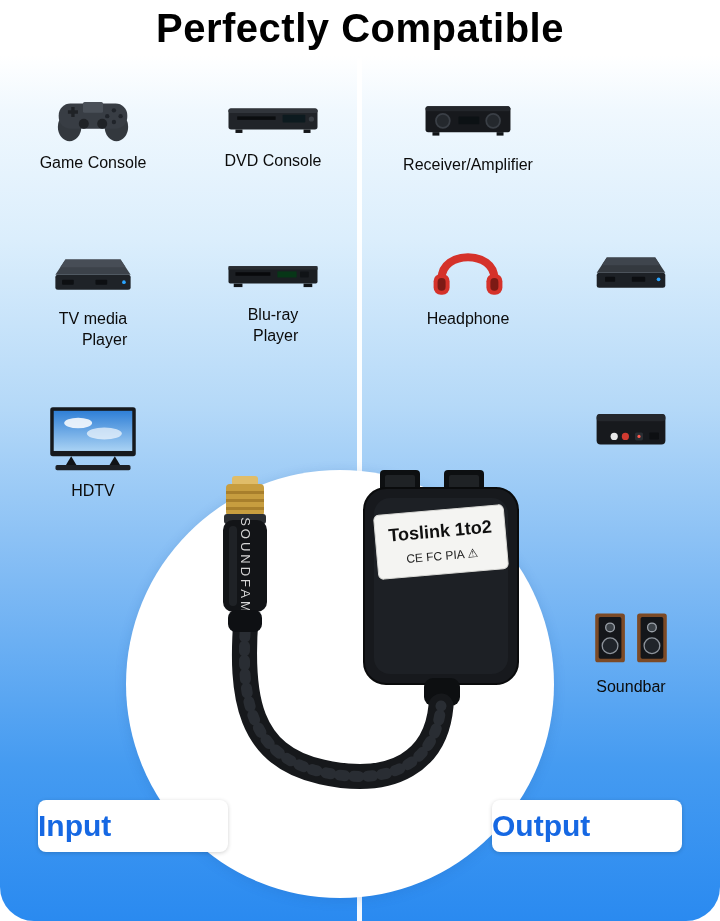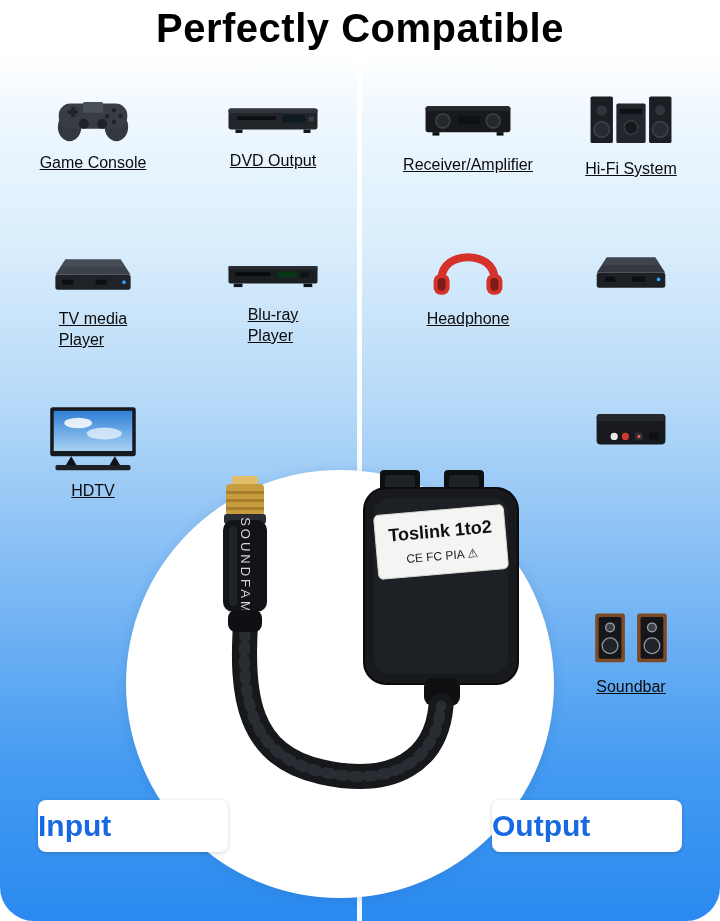--- a/index.html
+++ b/index.html
@@ -18,22 +18,22 @@
   .divider {
     position:absolute; left:357px; top:58px; width:5px; height:863px;
     background:rgba(255,255,255,0.95); z-index:0;
   }
   .device {
     position:absolute; width:164px; display:flex; flex-direction:column;
     align-items:center; gap:9px; z-index:2;
   }
   .device .icon svg { display:block; }
   .device-label {
-    font-size:16px; font-weight:500; color:#0b0b0b; text-align:left;
-    white-space:pre-line; line-height:1.3;text-decoration:underline;
+    font-size:16px; font-weight:500; color:#0b0b0b; text-align:right;
+    white-space:pre-line; line-height:1.3;
   }
   .circle {
     position:absolute; left:126px; top:470px; width:428px; height:428px;
     border-radius:50%; background:#ffffff; z-index:1;
     box-shadow:0 2px 12px rgba(25,85,160,0.18);
   }
   .circle svg { position:absolute; left:0; top:0; }
   .badge {
     position:absolute; top:800px; width:190px; height:52px; background:#ffffff;
     border-radius:8px; display:flex; align-items:center; justify-content:flex-start;
@@ -75,21 +75,21 @@
       <svg viewBox="0 0 110 52" width="96" height="46">
         <rect x="4" y="14" width="102" height="24" rx="3" fill="#212429"></rect>
         <rect x="4" y="14" width="102" height="5" rx="2" fill="#31353b"></rect>
         <rect x="14" y="23" width="44" height="4" fill="#0b0d0f"></rect>
         <rect x="66" y="21" width="26" height="9" rx="1" fill="#0d1a1f"></rect>
         <circle cx="99" cy="26" r="3" fill="#3a3f45"></circle>
         <rect x="12" y="38" width="8" height="4" fill="#15171a"></rect>
         <rect x="90" y="38" width="8" height="4" fill="#15171a"></rect>
       </svg>
     </span>
-    <span class="device-label">DVD Output</span>
+    <span class="device-label">DVD Console</span>
   </div>
 
   <div class="device" style="left:11px; top:246px;">
     <span class="icon">
       <svg viewBox="0 0 110 64" width="92" height="54">
         <polygon points="22,16 88,16 100,34 10,34" fill="#3c424a"></polygon>
         <polygon points="22,16 88,16 94,25 16,25" fill="#474d56"></polygon>
         <rect x="10" y="34" width="90" height="18" rx="3" fill="#1f2328"></rect>
         <rect x="18" y="40" width="14" height="6" rx="1" fill="#0d0f12"></rect>
         <rect x="58" y="40" width="14" height="6" rx="1" fill="#0d0f12"></rect>
@@ -145,36 +145,20 @@
         <circle cx="26" cy="31" r="8" fill="#24282d" stroke="#3a3f46" stroke-width="2"></circle>
         <circle cx="84" cy="31" r="8" fill="#24282d" stroke="#3a3f46" stroke-width="2"></circle>
         <rect x="44" y="26" width="24" height="9" rx="1" fill="#0c1114"></rect>
         <rect x="14" y="44" width="8" height="4" fill="#101316"></rect>
         <rect x="88" y="44" width="8" height="4" fill="#101316"></rect>
       </svg>
     </span>
     <span class="device-label">Receiver/Amplifier</span>
   </div>
 
-  <div class="device" style="left:549px; top:88px;">
-    <span class="icon">
-      <svg viewBox="0 0 110 72" width="96" height="62">
-        <rect x="8" y="10" width="26" height="54" rx="2" fill="#1b1e23"></rect>
-        <circle cx="21" cy="26" r="6" fill="#30353c"></circle>
-        <circle cx="21" cy="48" r="9" fill="#262b31" stroke="#3a4047" stroke-width="2"></circle>
-        <rect x="76" y="10" width="26" height="54" rx="2" fill="#1b1e23"></rect>
-        <circle cx="89" cy="26" r="6" fill="#30353c"></circle>
-        <circle cx="89" cy="48" r="9" fill="#262b31" stroke="#3a4047" stroke-width="2"></circle>
-        <rect x="38" y="18" width="34" height="46" rx="2" fill="#22262c"></rect>
-        <rect x="42" y="24" width="26" height="6" fill="#0d1114"></rect>
-        <circle cx="55" cy="46" r="8" fill="#16181c" stroke="#343a41" stroke-width="2"></circle>
-      </svg>
-    </span>
-    <span class="device-label">Hi-Fi System</span>
-  </div>
 
   <div class="device" style="left:386px; top:240px;">
     <span class="icon">
       <svg viewBox="0 0 110 74" width="88" height="60">
         <path d="M22,48 C22,12 88,12 88,48" fill="none" stroke="#d5322a" stroke-width="10" stroke-linecap="round"></path>
         <rect x="12" y="42" width="20" height="26" rx="9" fill="#d5322a"></rect>
         <rect x="78" y="42" width="20" height="26" rx="9" fill="#d5322a"></rect>
         <rect x="17" y="47" width="10" height="16" rx="5" fill="#7c1a15"></rect>
         <rect x="83" y="47" width="10" height="16" rx="5" fill="#7c1a15"></rect>
       </svg>

